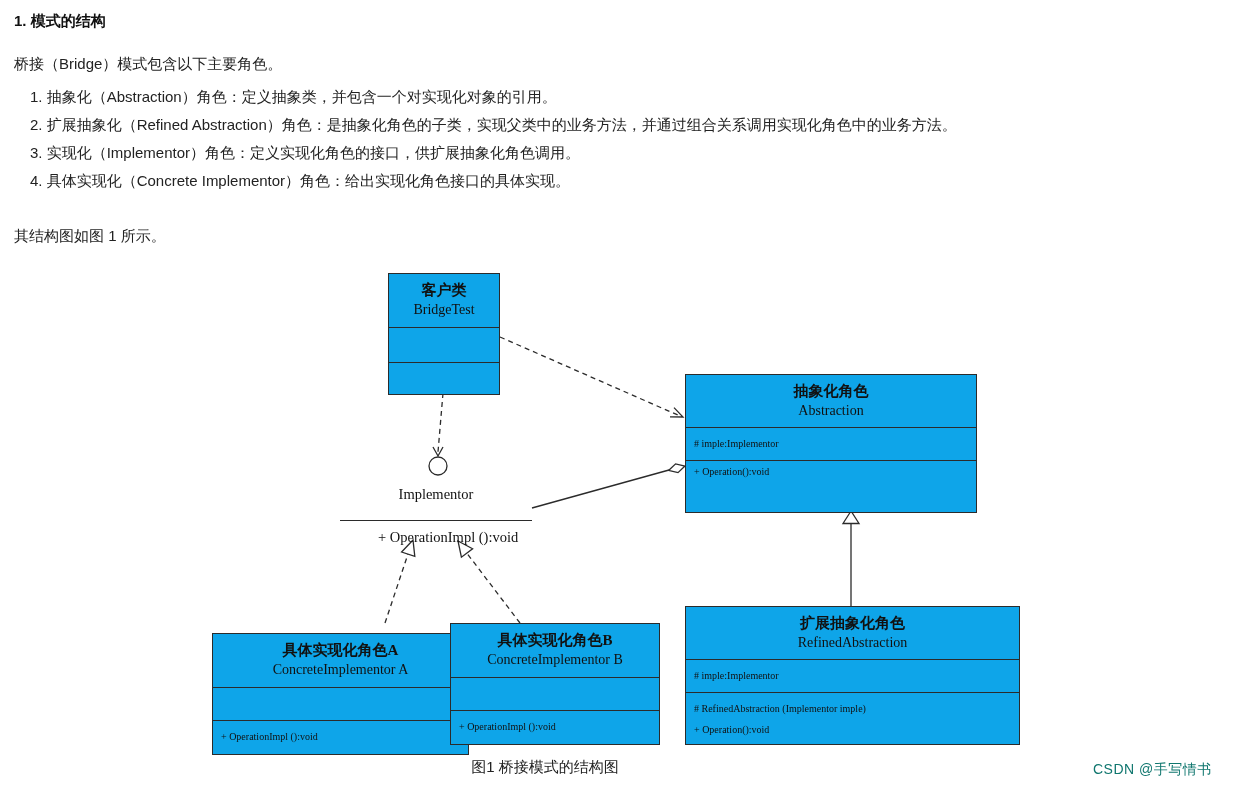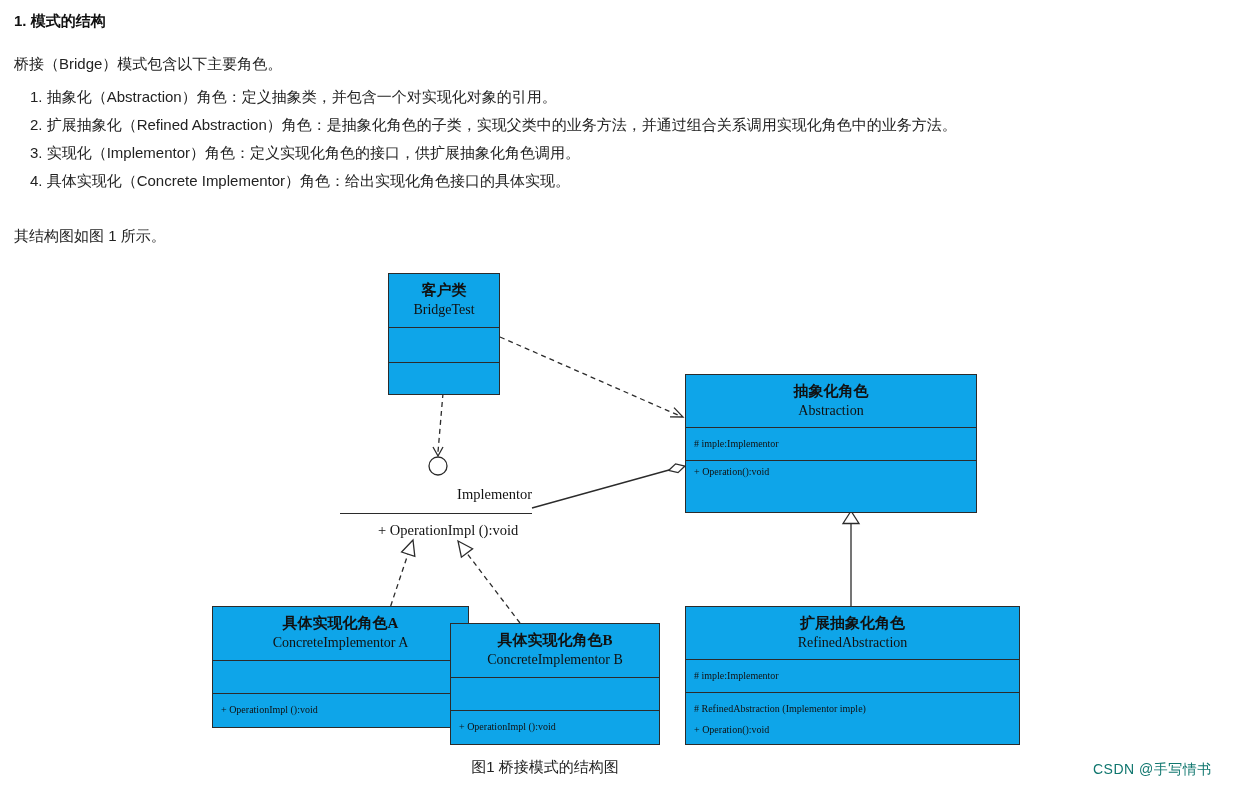--- a/index.html
+++ b/index.html
@@ -41,22 +41,22 @@
   .title .en { font-size: 14px; line-height: 19px; }
   .cell { font-size: 10px; line-height: 20px; padding: 6px 0 0 8px; white-space: nowrap; }
   .cell.cont { padding-top: 1px; }
 
   .iface {
     position: absolute;
     font-family: "Liberation Serif", "DejaVu Serif", serif;
     color: #111111;
   }
   .iface-name {
-    font-size: 14.5px; line-height: 20px; text-align: right;
-    padding-bottom: 9px; border-bottom: 1.5px solid #2b2b2b;
+    font-size: 14.5px; line-height: 20px; text-align: center;
+    padding-bottom: 16px; border-bottom: 1.5px solid #2b2b2b;
   }
   .iface-op { font-size: 14.5px; line-height: 20px; padding: 6px 0 0 38px; white-space: nowrap; }
 
   .caption {
     position: absolute; top: 492px; left: 0; width: 1090px;
     text-align: center; font-size: 15px; color: #222222;
   }
   .watermark {
     position: absolute; top: 495px; left: 1093px;
     font-size: 14px; letter-spacing: 0.5px;
@@ -140,21 +140,21 @@
       </div>
       <div class="cmp" style="height:33px;">
         <div class="cell"># imple:Implementor</div>
       </div>
       <div class="cmp" style="height:52px;">
         <div class="cell"># RefinedAbstraction (Implementor imple)</div>
         <div class="cell cont">+ Operation():void</div>
       </div>
     </div>
 
-    <div class="uml-box" style="left:212px; top:340px; width:257px;">
+    <div class="uml-box" style="left:212px; top:367px; width:257px;">
       <div class="cmp first title" style="height:53px;">
         <div class="cn">具体实现化角色A</div>
         <div class="en">ConcreteImplementor A</div>
       </div>
       <div class="cmp" style="height:33px;"></div>
       <div class="cmp" style="height:34px;">
         <div class="cell">+ OperationImpl ():void</div>
       </div>
     </div>
 

